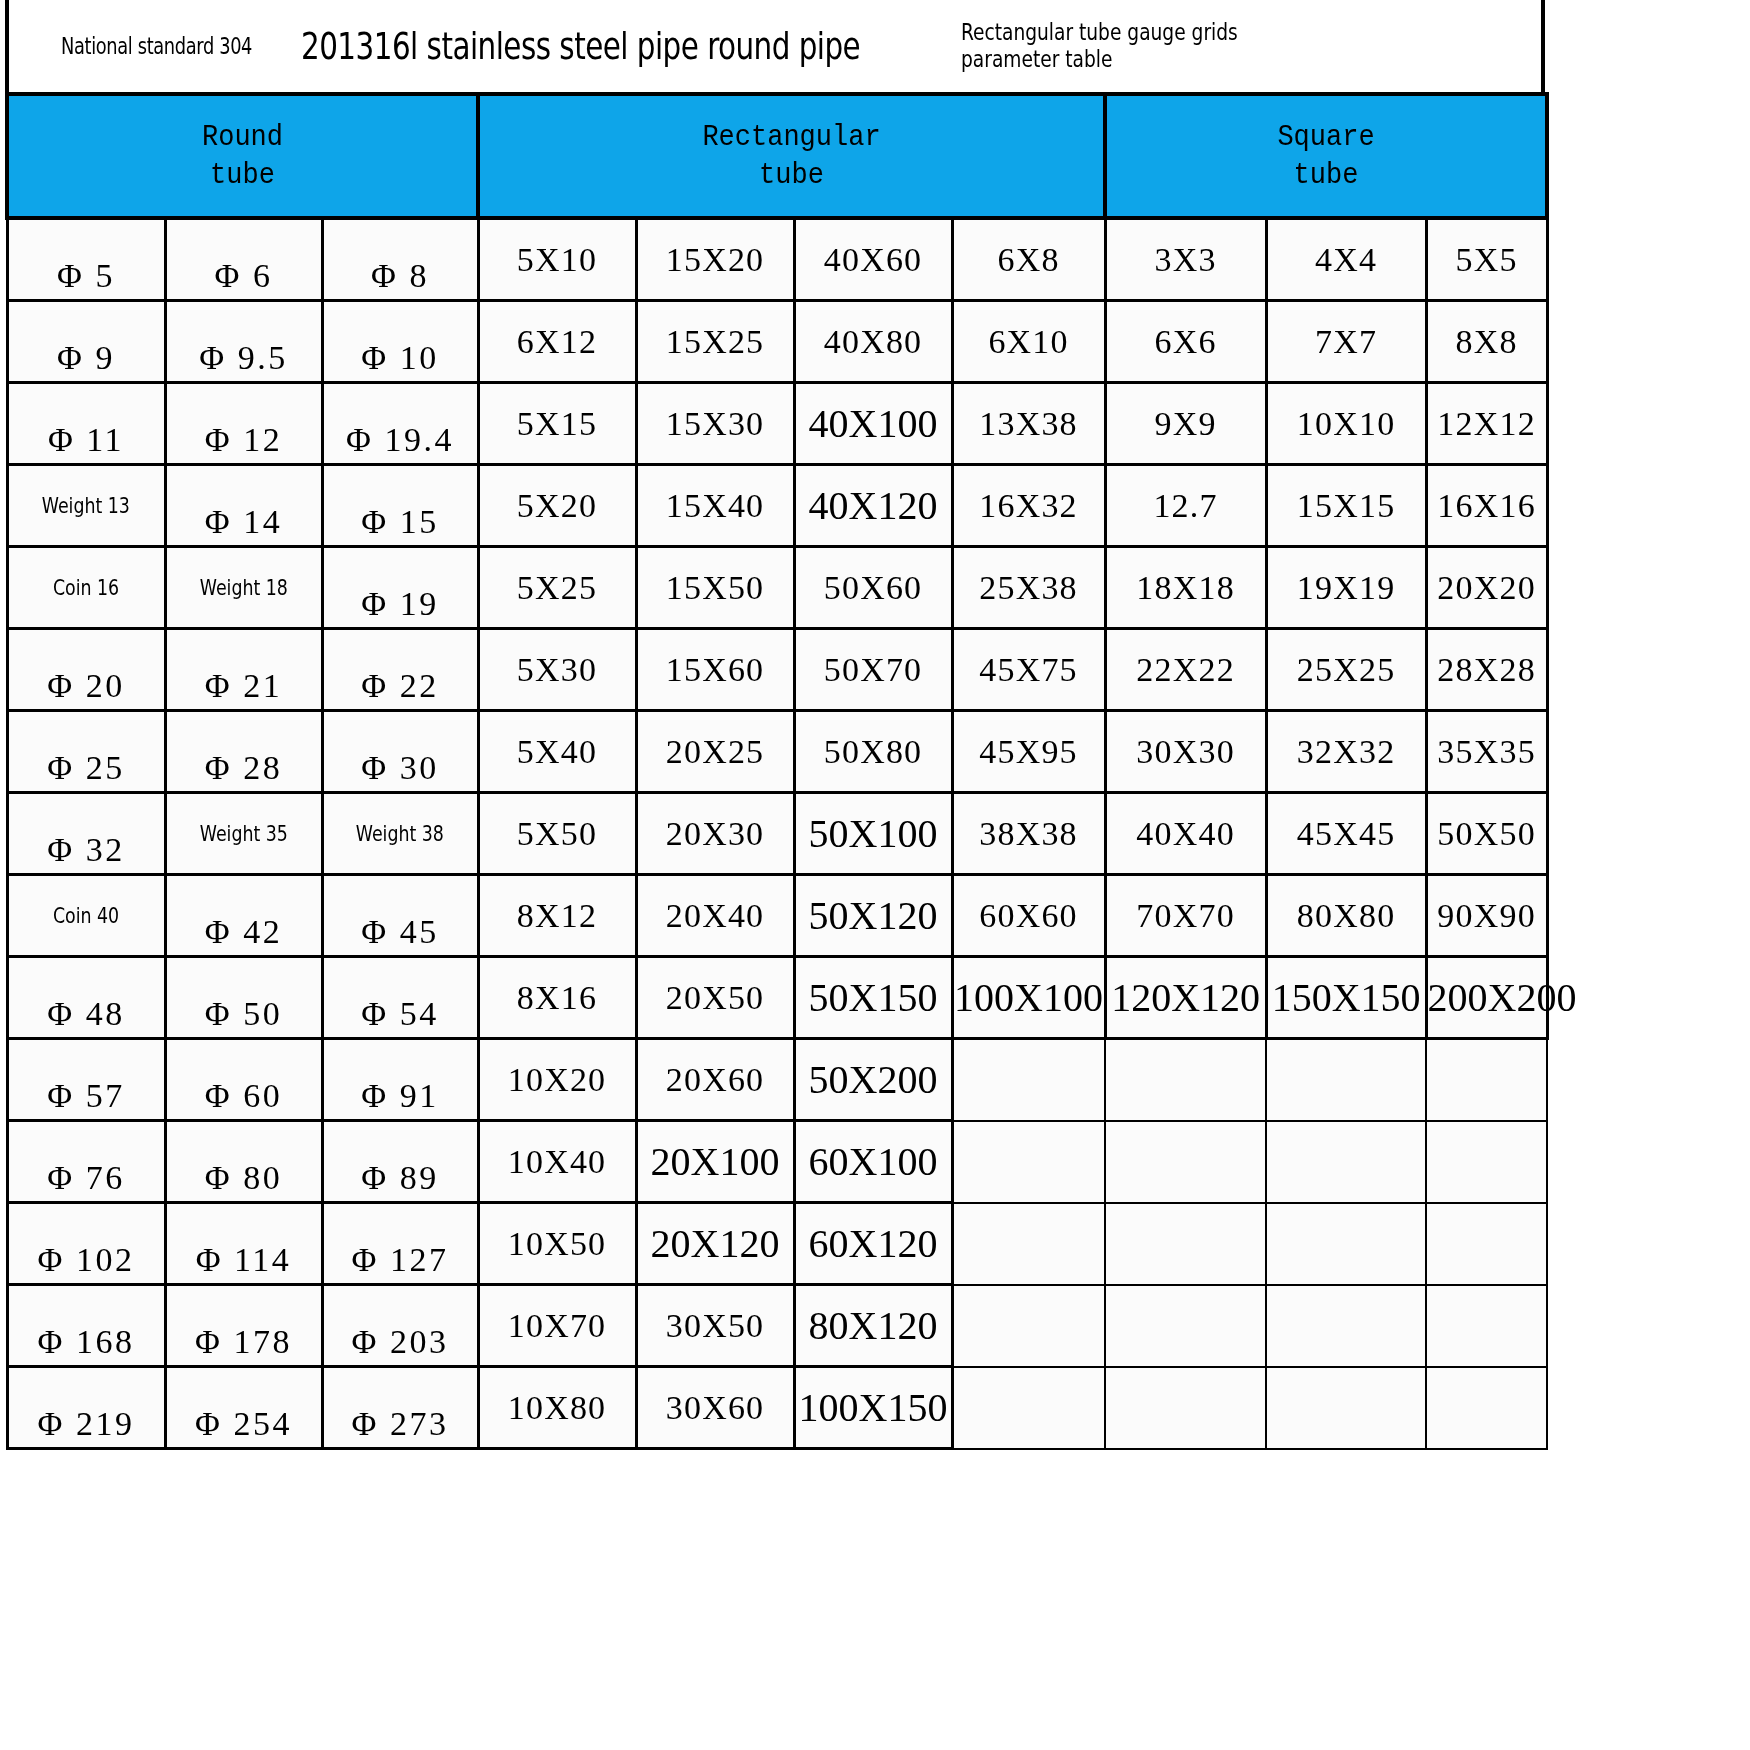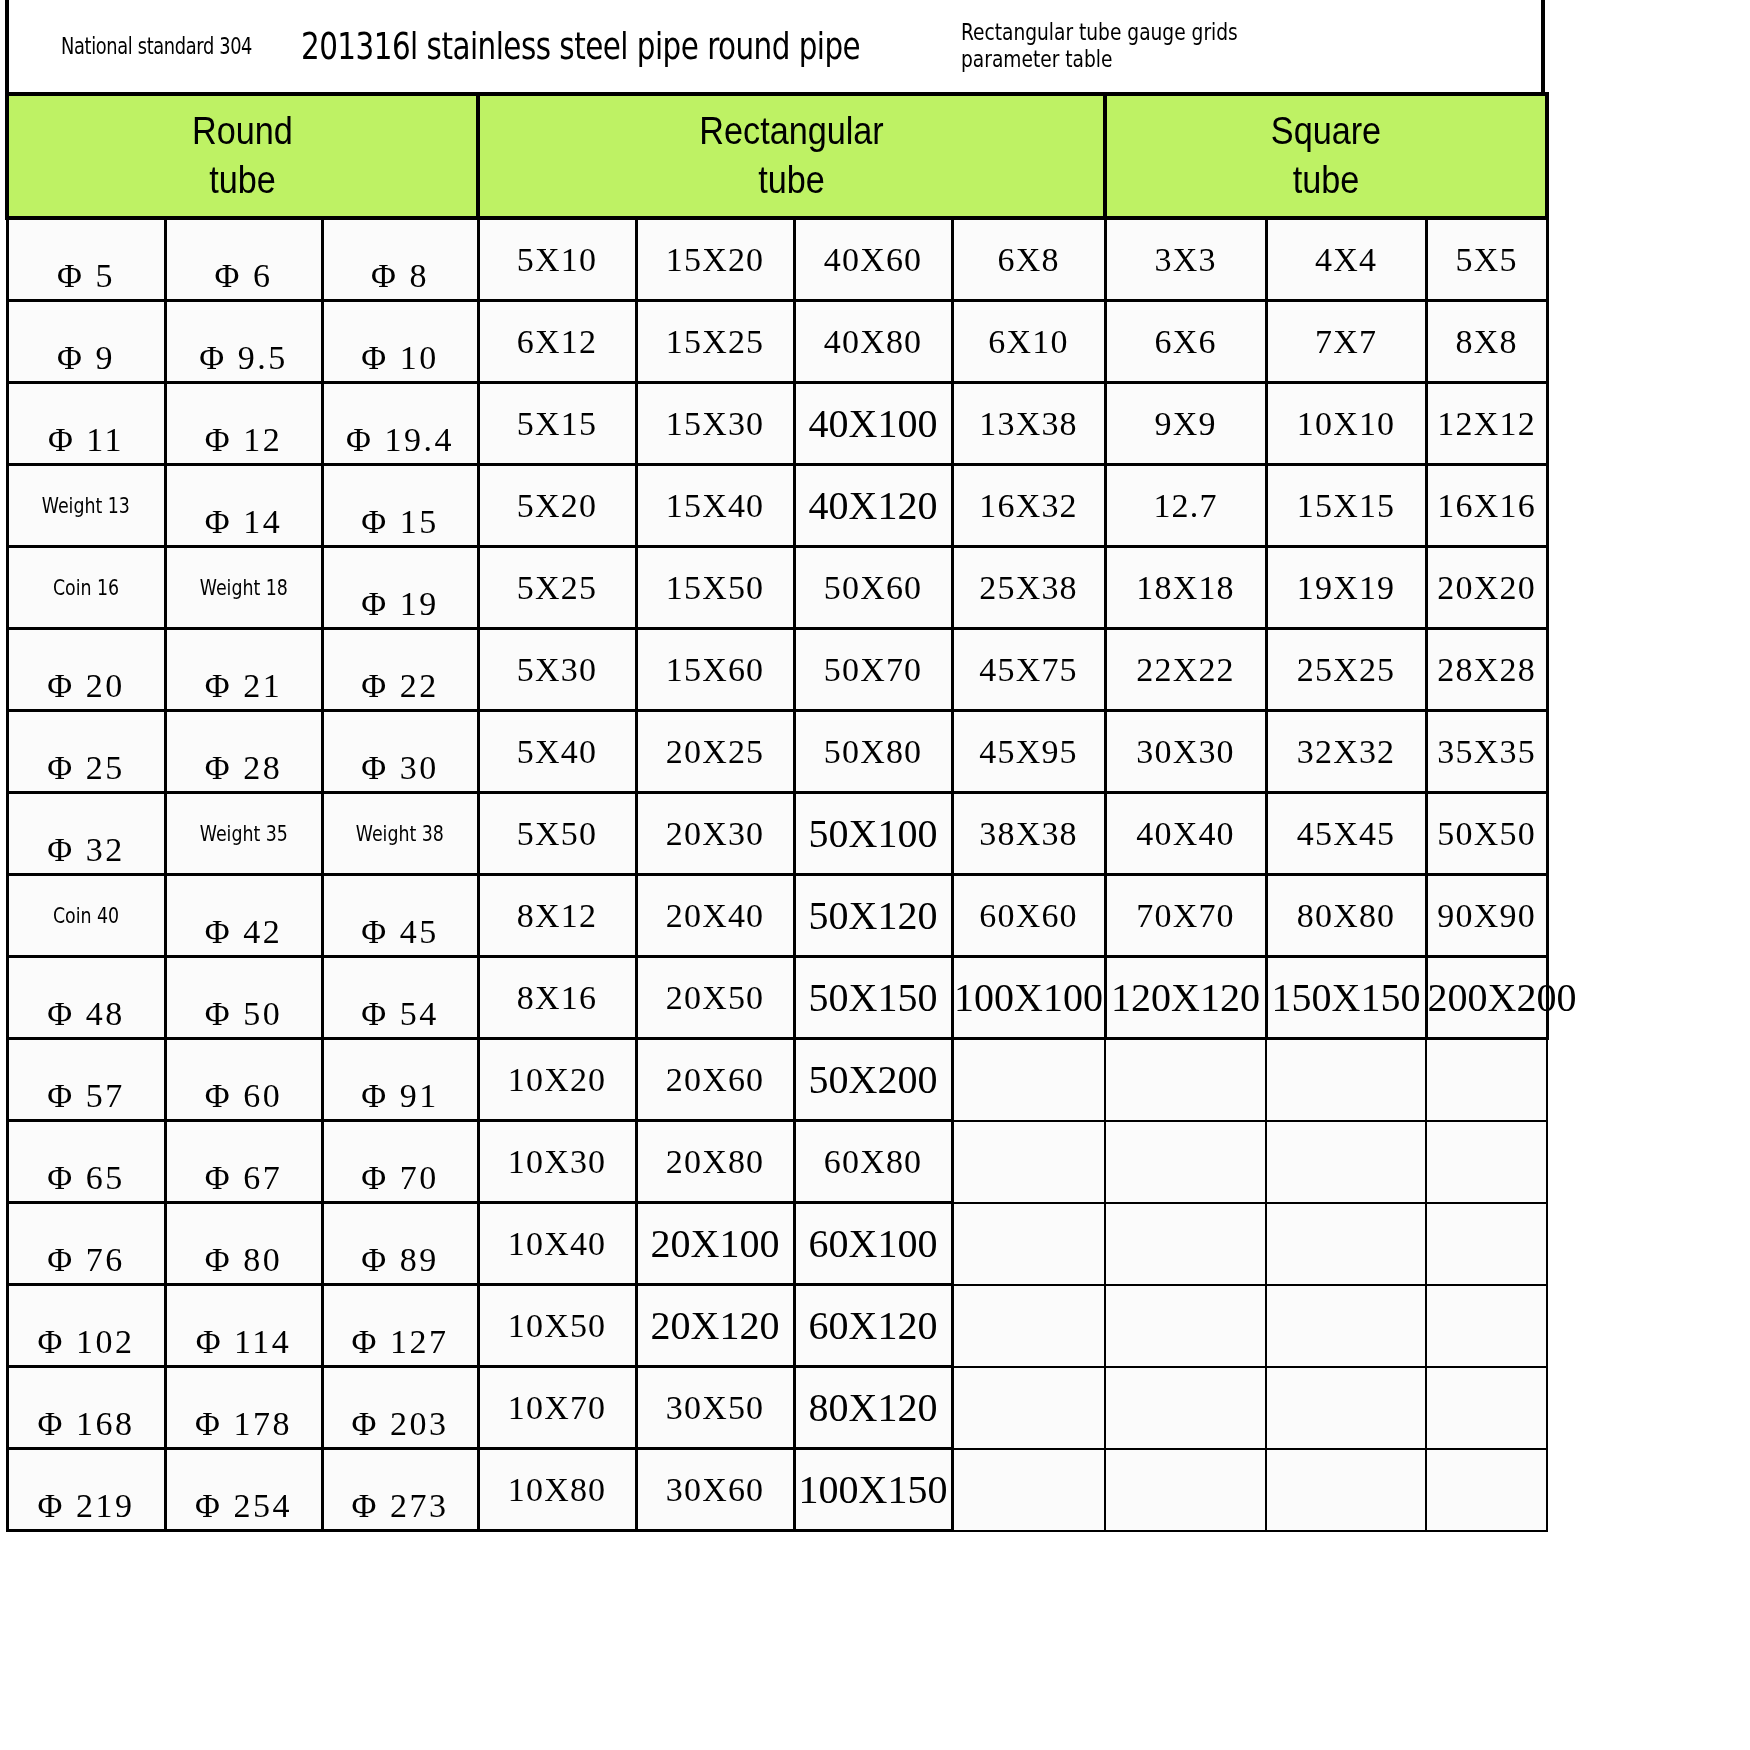--- a/index.html
+++ b/index.html
@@ -81,25 +81,25 @@
     background: #fbfbfb;
   }
 
   
   .grid-table tr.group-row td {
     height: 120px;
     border-top: 4px solid #000;
     border-bottom: 4px solid #000;
     border-left: 4px solid #000;
     border-right: 4px solid #000;
-    font-family: Liberation Sans, sans-serif;
-    font-size: 38px;
+    font-family: Liberation Mono, monospace;
+    font-size: 30px;
     font-weight: 400;
     line-height: 1.28;
-    background: #bef264;
+    background: #0ea5e9;
   }
   .grid-table tr.group-row td .gl {
     display: block;
     transform: scaleX(0.9);
   }
 
   
   .grid-table tr.data-row td {
     height: 79px;
     border-left: 3px solid #000;
@@ -312,32 +312,20 @@
           <td class=""><span class="cellval dia">Φ 91</span></td>
           <td class=""><span class="cellval">10X20</span></td>
           <td class=""><span class="cellval">20X60</span></td>
           <td class=""><span class="cellval wide">50X200</span></td>
           <td class="empty"></td>
           <td class="empty"></td>
           <td class="empty"></td>
           <td class="empty"></td>
         </tr>
         <tr class="data-row">
-          <td class=""><span class="cellval dia">Φ 65</span></td>
-          <td class=""><span class="cellval dia">Φ 67</span></td>
-          <td class=""><span class="cellval dia">Φ 70</span></td>
-          <td class=""><span class="cellval">10X30</span></td>
-          <td class=""><span class="cellval">20X80</span></td>
-          <td class=""><span class="cellval">60X80</span></td>
-          <td class="empty"></td>
-          <td class="empty"></td>
-          <td class="empty"></td>
-          <td class="empty"></td>
-        </tr>
-        <tr class="data-row">
           <td class=""><span class="cellval dia">Φ 76</span></td>
           <td class=""><span class="cellval dia">Φ 80</span></td>
           <td class=""><span class="cellval dia">Φ 89</span></td>
           <td class=""><span class="cellval">10X40</span></td>
           <td class=""><span class="cellval wide">20X100</span></td>
           <td class=""><span class="cellval wide">60X100</span></td>
           <td class="empty"></td>
           <td class="empty"></td>
           <td class="empty"></td>
           <td class="empty"></td>

